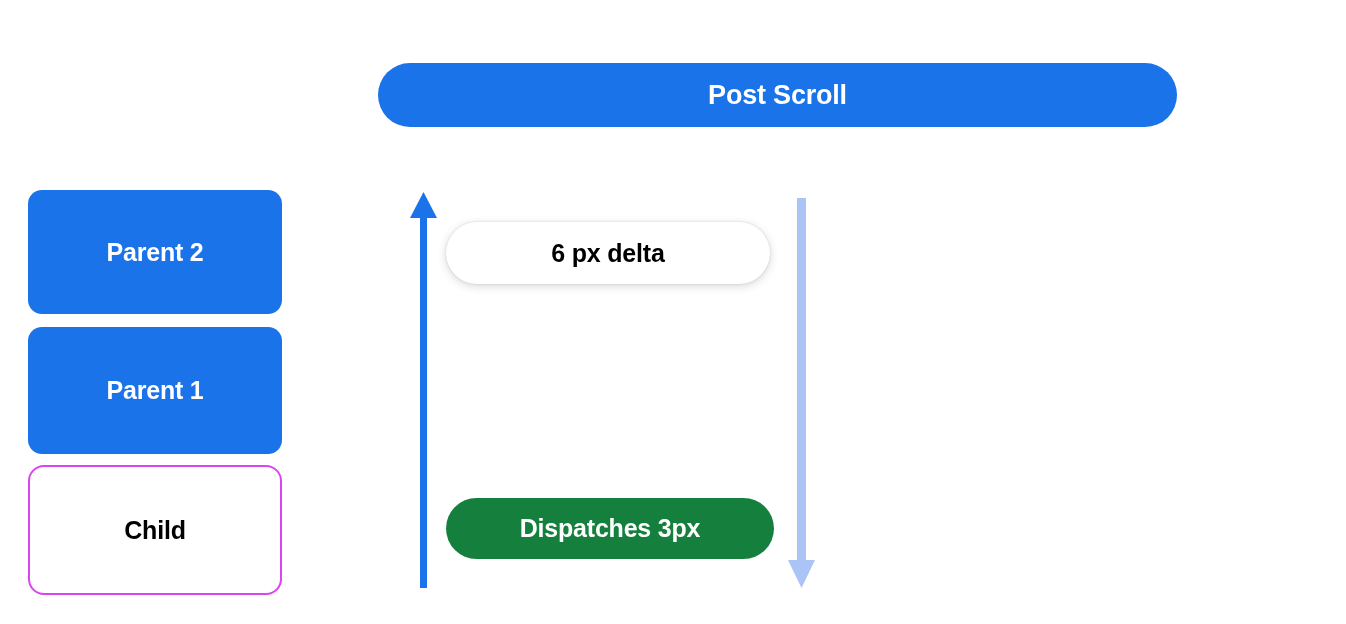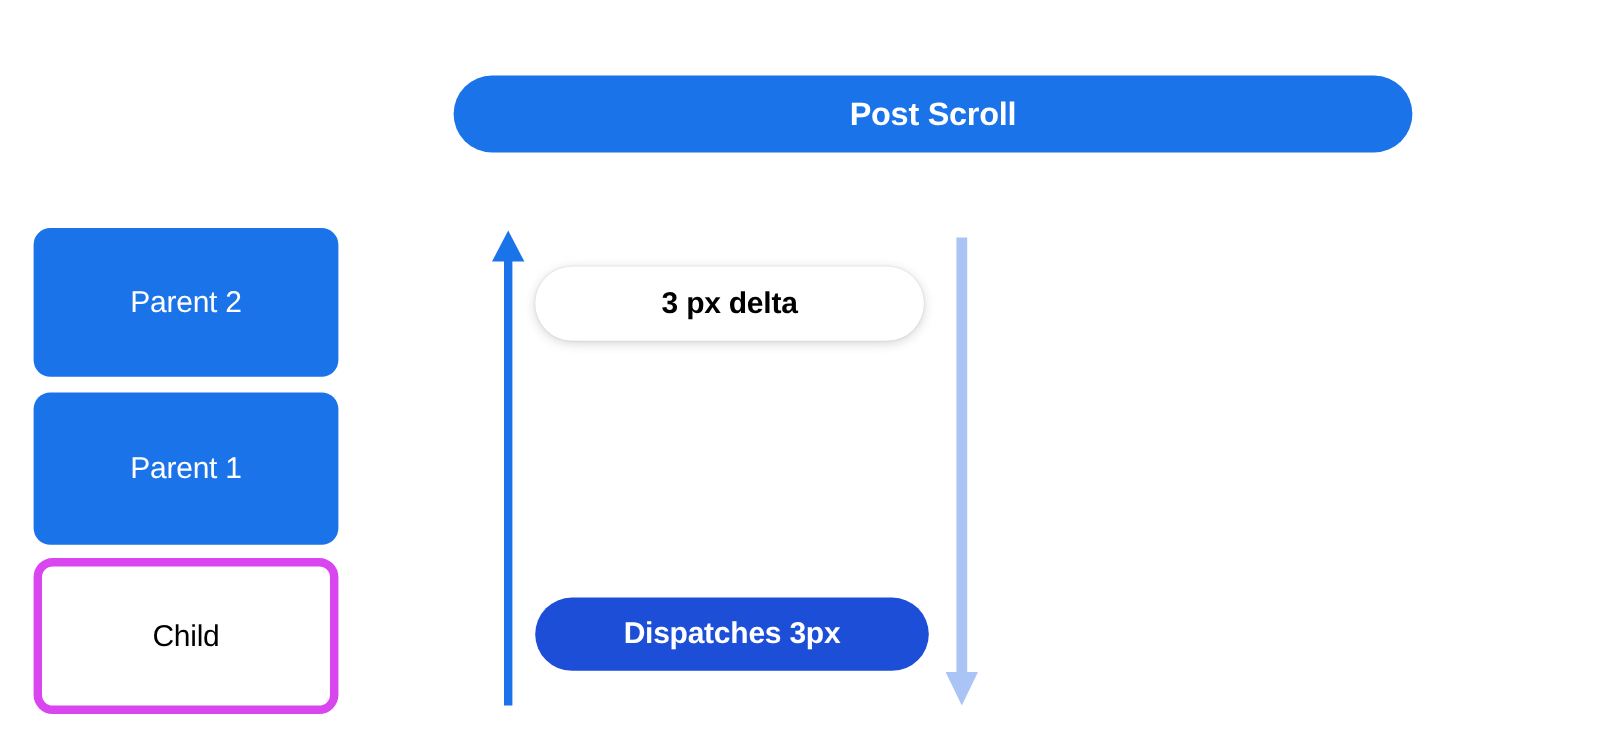--- a/index.html
+++ b/index.html
@@ -47,33 +47,33 @@
     left: 28px;
     width: 254px;
     display: flex;
     align-items: center;
     justify-content: center;
     box-sizing: border-box;
     border-radius: 14px;
   }
   .node-box .label {
     font-size: 25px;
-    font-weight: normal;
+    font-weight: bold;
     letter-spacing: -0.2px;
     line-height: 1;
   }
   .node-filled {
     background: #1a73e8;
   }
   .node-filled .label {
     color: #ffffff;
   }
   .node-outlined {
     background: #ffffff;
-    border: 7px solid #d946ef;
+    border: 2px solid #d946ef;
   }
   .node-outlined .label {
     color: #000000;
   }
 
   #box-parent2 { top: 190px; height: 124px; }
   #box-parent1 { top: 327px; height: 127px; }
   #box-child   { top: 465px; height: 130px; border-radius: 16px; }
 
   
@@ -116,21 +116,21 @@
     font-size: 25px;
     font-weight: bold;
     letter-spacing: -0.2px;
     line-height: 1;
   }
   #callout-dispatch {
     left: 446px;
     top: 498px;
     width: 328px;
     height: 61px;
-    background: #1d4ed8;
+    background: #15803d;
     border-radius: 31px;
   }
   #callout-dispatch .label {
     color: #ffffff;
     font-size: 25px;
     font-weight: bold;
     letter-spacing: -0.2px;
     line-height: 1;
   }
 </style>
@@ -159,20 +159,20 @@
     <line x1="18.5" y1="398" x2="18.5" y2="22" stroke="#1a73e8" stroke-width="7"></line>
     <polygon points="18.5,2 32,28 5,28" fill="#1a73e8"></polygon>
   </svg>
 
   <svg id="arrow-down-wrap" class="arrow-svg" viewBox="0 0 40 400" width="40" height="400">
     <line x1="18.5" y1="8" x2="18.5" y2="374" stroke="#aac4f5" stroke-width="9"></line>
     <polygon points="18.5,398 32,370 5,370" fill="#aac4f5"></polygon>
   </svg>
 
   <div id="callout-delta" class="callout">
-    <span class="label">3 px delta</span>
+    <span class="label">6 px delta</span>
   </div>
 
   <div id="callout-dispatch" class="callout">
     <span class="label">Dispatches 3px</span>
   </div>
 
 </div>
 
 </body></html>

